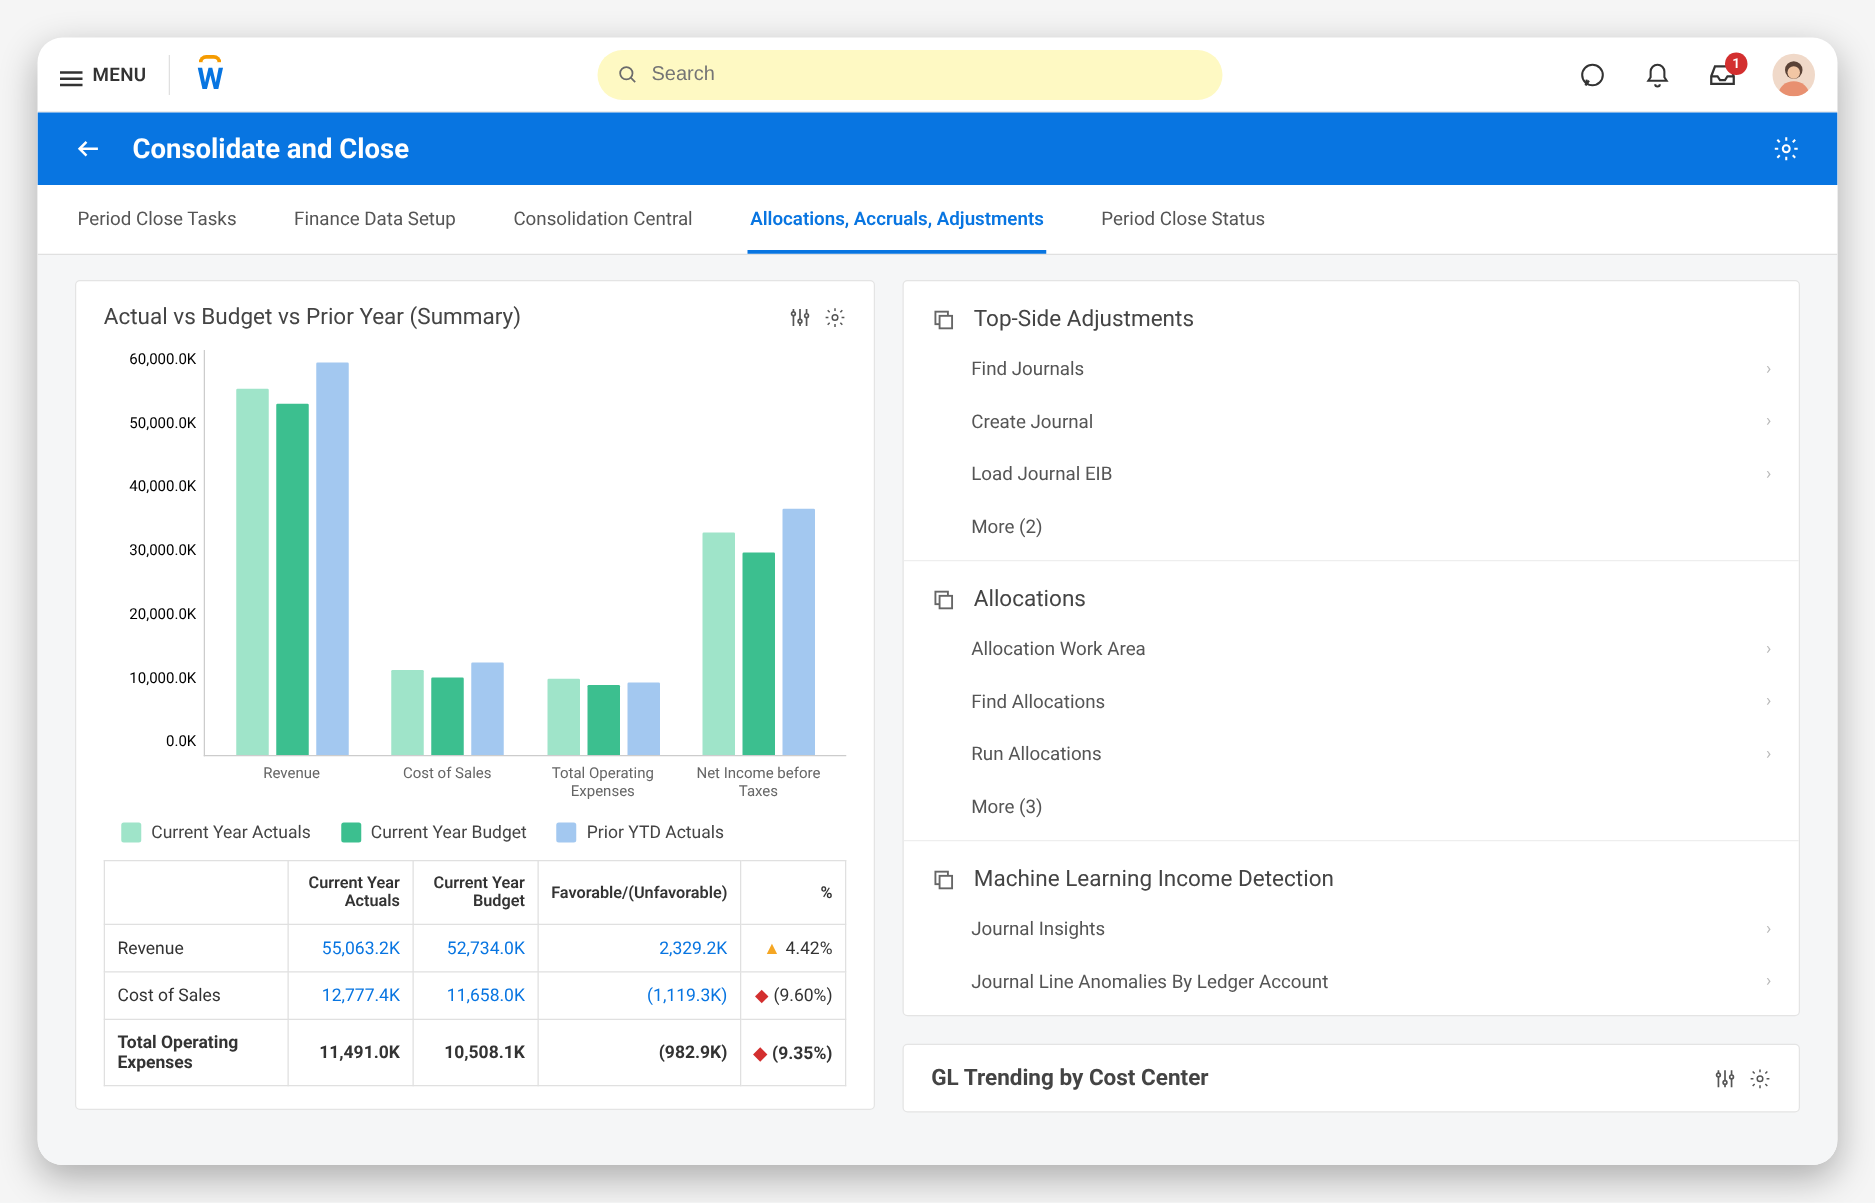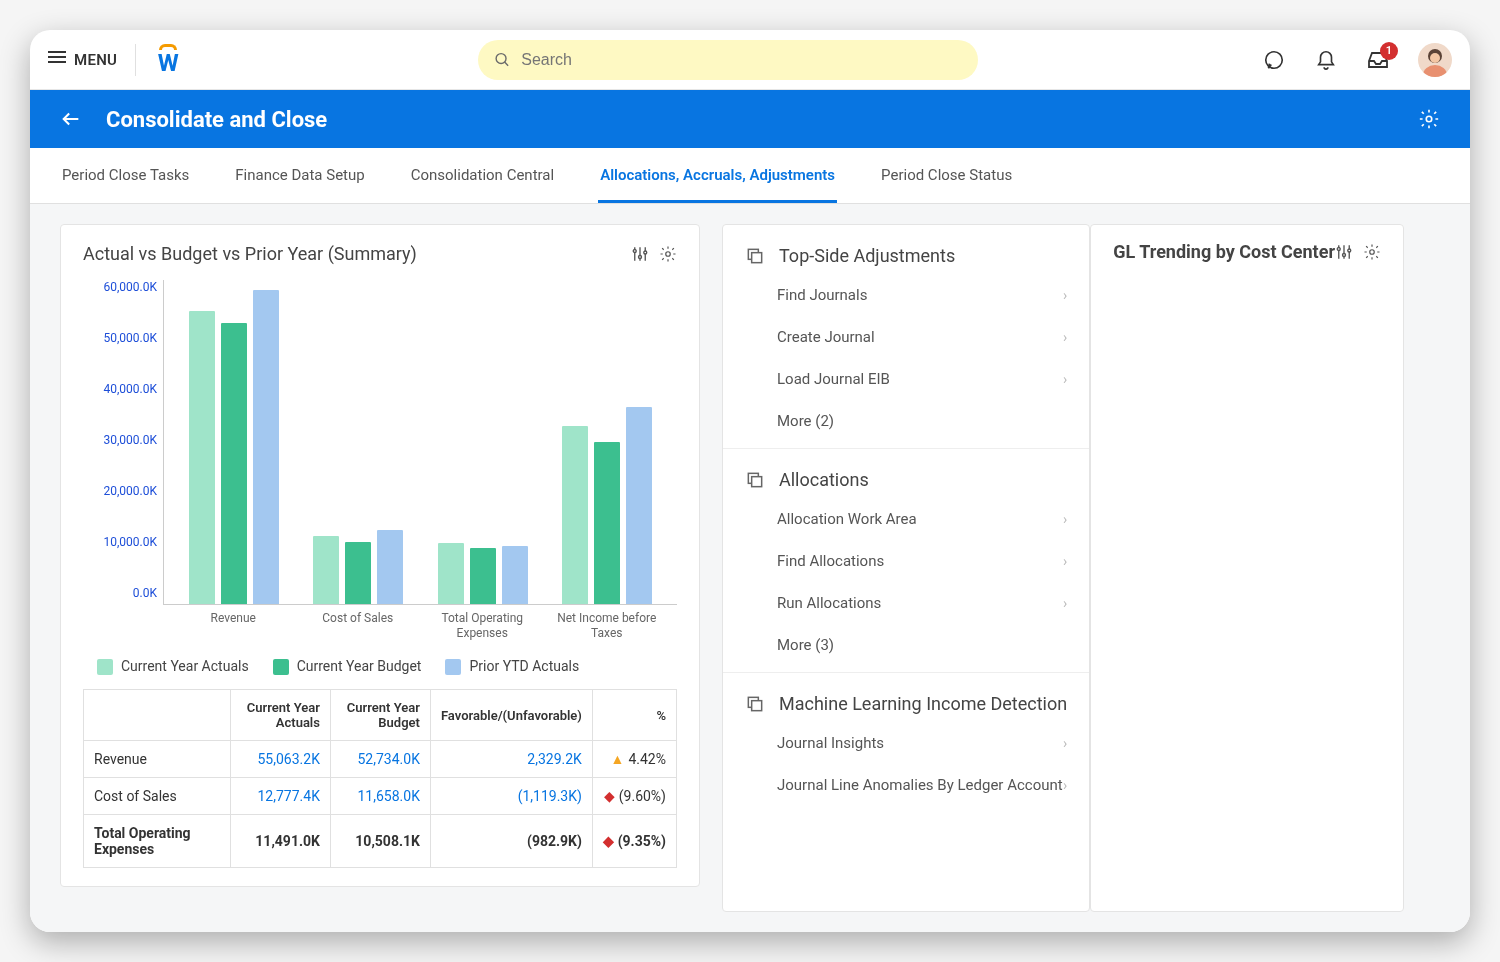--- a/index.html
+++ b/index.html
@@ -25,21 +25,21 @@
   
   .topbar {
     height: 60px;
     display: flex;
     align-items: center;
     padding: 0 18px;
     border-bottom: 1px solid #e6e6e6;
     gap: 18px;
   }
   .menu-btn {
-    display: flex; align-items: flex-start; gap: 8px;
+    display: flex; align-items: flex-end; gap: 8px;
     font-weight: 600; font-size: 15px; letter-spacing: .3px;
     color: #333; cursor: pointer;
   }
   .menu-lines { display:flex; flex-direction:column; gap:3px; }
   .menu-lines span { display:block; width:18px; height:2px; background:#333; }
   .divider-v { width:1px; height:32px; background:#e0e0e0; }
   .logo { width: 28px; height:28px; display:flex; align-items:center; justify-content:center; font-weight:700; color:#0875e1; font-size:24px; position:relative;}
   .logo-arc { position:absolute; top:-2px; width:18px; height:6px; border:3px solid #f59b00; border-bottom:none; border-radius: 12px 12px 0 0;}
   .search-wrap {
     flex: 0 0 500px; height: 40px; background: #fef9c3; border-radius: 20px;
@@ -68,33 +68,33 @@
     display:flex; gap: 42px; padding: 0 30px; border-bottom:1px solid #e0e0e0; background:#fff;
     font-size:15px; color:#555;
   }
   .tab { padding: 18px 2px 16px; cursor:pointer; border-bottom:3px solid transparent; white-space:nowrap; }
   .tab.active { color:#0875e1; border-bottom-color:#0875e1; font-weight:600;text-align:center; }
   
   .content {
     flex:1; background:#f5f6f7; padding: 20px 30px; display:flex; gap:22px; overflow:hidden;
   }
   .col-left { flex: 0 0 640px; display:flex; flex-direction:column; gap:0; }
-  .col-right { flex:1; display:flex; }
+  .col-right { flex:1; display:flex; flex-direction:column; gap:22px; }
   .card {
     background:#fff; border:1px solid #e4e4e4; border-radius:4px;
   }
   
   .chart-card { padding: 18px 22px; }
   .chart-head { display:flex; align-items:center; margin-bottom:6px; }
   .chart-title { font-size:18px; color:#444; font-weight:400; }
   .chart-head-icons { margin-left:auto; display:flex; gap:10px; }
   .chart-head-icons .ic { cursor:pointer; color:#555; }
   
   .chart-body { display:flex; height: 370px; }
-  .yaxis { width: 80px; display:flex; flex-direction:column; justify-content:space-between; align-items:flex-end; padding: 10px 6px 40px 0; font-size:12px; color:#1d4ed8; }
+  .yaxis { width: 80px; display:flex; flex-direction:column; justify-content:space-between; align-items:flex-end; padding: 10px 6px 40px 0; font-size:12px; color:#000000; }
   .plot-wrap { flex:1; display:flex; flex-direction:column; }
   .plot {
     flex:1; position:relative; border-left:1px solid #ccc; border-bottom:1px solid #ccc; margin-top:10px;
     display:flex; align-items:flex-end; justify-content:space-around; padding: 0 8px;
   }
   .bar-group { display:flex; gap:6px; align-items:flex-end; width:100px; justify-content:center; }
   .bar { width:26px; border-radius:1px 1px 0 0; }
   .clr-0 { background:#9fe4c9; }
   .clr-1 { background:#3cbf8f; }
   .clr-2 { background:#a3c8f0; }

